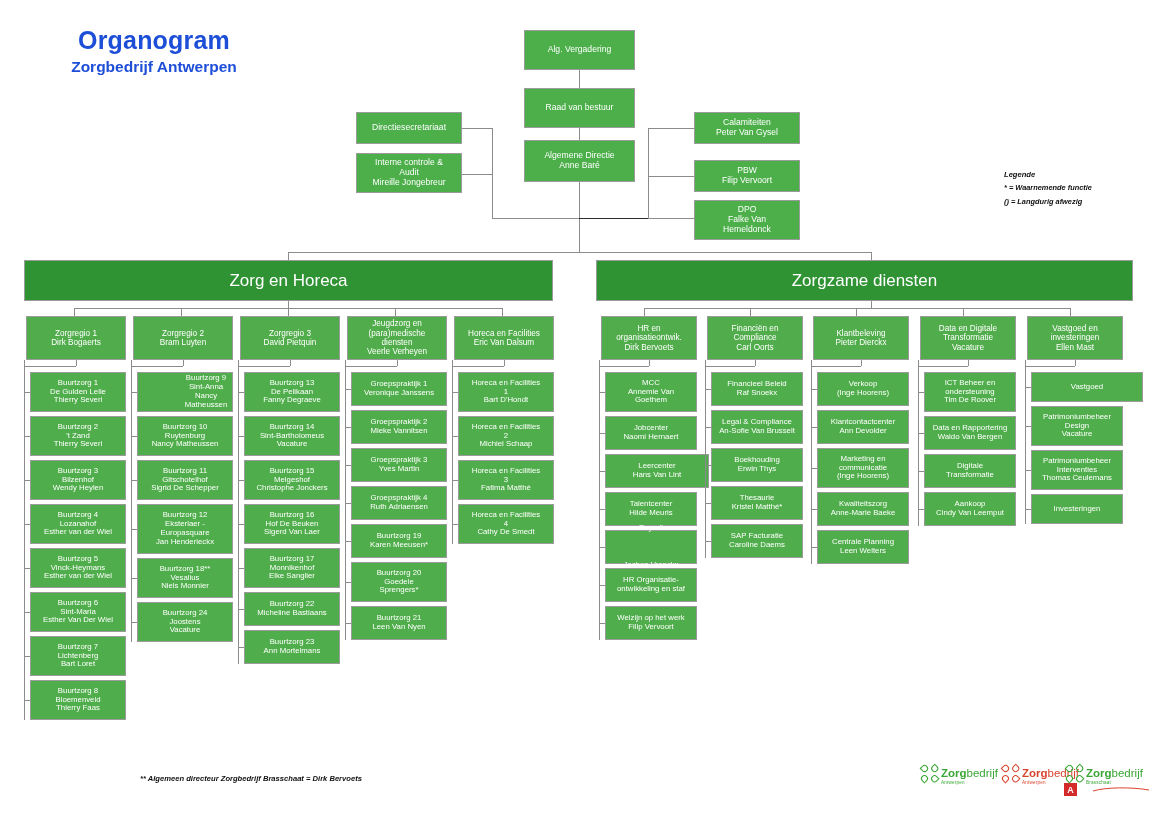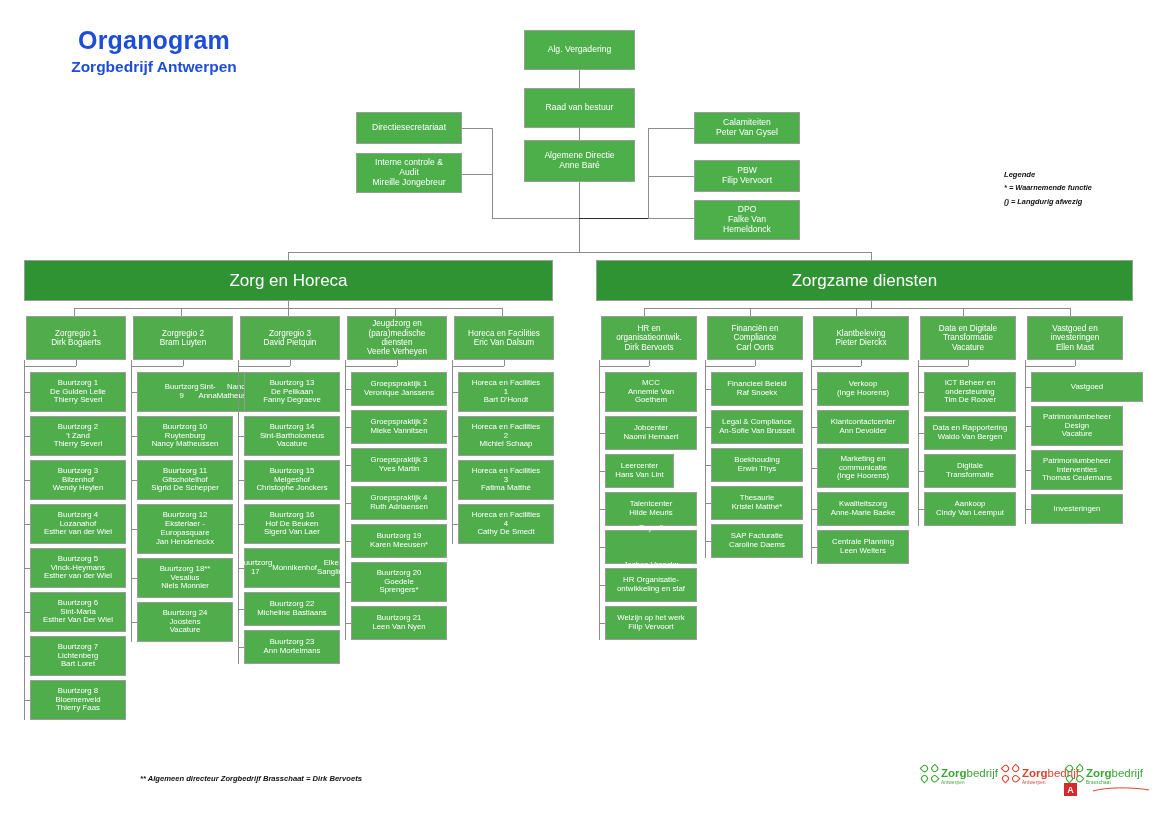--- a/index.html
+++ b/index.html
@@ -210,21 +210,21 @@
     </div>
     <div class="ln h" style="left: 24px; top: 700px; width: 6px;"></div>
     <div class="ln v" style="left: 24px; top: 360px; height: 360px;"></div>
     <div class="ln h" style="left: 24px; top: 366px; width: 10px;"></div>
     <div class="ln v" style="left: 76px; top: 360px; height: 6px;"></div>
     <div class="ln h" style="left: 24px; top: 366px; width: 52px;"></div>
     <div class="box lvl2" style="left: 133px; top: 316px; width: 100px; height: 44px; flex-direction: column;">
       <span>Zorgregio 2</span>
       <span>Bram Luyten</span>
     </div>
-    <div class="box leaf" style="left: 137px; top: 372px; width: 108px; height: 40px;  padding-left: 44px;">
+    <div class="box leaf" style="left: 137px; top: 372px; width: 96px; height: 40px; flex-direction: column; padding-left: 44px;">
       <span>Buurtzorg 9</span>
       <span>Sint-Anna</span>
       <span>Nancy Matheussen</span>
     </div>
     <div class="ln h" style="left: 131px; top: 392px; width: 6px;"></div>
     <div class="box leaf" style="left: 137px; top: 416px; width: 96px; height: 40px; flex-direction: column;">
       <span>Buurtzorg 10</span>
       <span>Ruytenburg</span>
       <span>Nancy Matheussen</span>
     </div>
@@ -279,21 +279,21 @@
       <span>Melgeshof</span>
       <span>Christophe Jonckers</span>
     </div>
     <div class="ln h" style="left: 238px; top: 480px; width: 6px;"></div>
     <div class="box leaf" style="left: 244px; top: 504px; width: 96px; height: 40px; flex-direction: column;">
       <span>Buurtzorg 16</span>
       <span>Hof De Beuken</span>
       <span>Sigerd Van Laer</span>
     </div>
     <div class="ln h" style="left: 238px; top: 524px; width: 6px;"></div>
-    <div class="box leaf" style="left: 244px; top: 548px; width: 96px; height: 40px; flex-direction: row; text-align: center;">
+    <div class="box leaf" style="left: 244px; top: 548px; width: 96px; height: 40px; flex-direction: column; text-align: center;">
       <span>Buurtzorg 17</span>
       <span>Monnikenhof</span>
       <span>Elke Sanglier</span>
     </div>
     <div class="ln h" style="left: 238px; top: 568px; width: 6px;"></div>
     <div class="box leaf" style="left: 244px; top: 592px; width: 96px; height: 34px; flex-direction: column;">
       <span>Buurtzorg 22</span>
       <span>Micheline Bastiaans</span>
     </div>
     <div class="ln h" style="left: 238px; top: 609px; width: 6px;"></div>
@@ -393,21 +393,21 @@
       <span>MCC</span>
       <span>Annemie Van</span>
       <span>Goethem</span>
     </div>
     <div class="ln h" style="left: 599px; top: 392px; width: 6px;"></div>
     <div class="box leaf" style="left: 605px; top: 416px; width: 92px; height: 34px; flex-direction: column;">
       <span>Jobcenter</span>
       <span>Naomi Hernaert</span>
     </div>
     <div class="ln h" style="left: 599px; top: 433px; width: 6px;"></div>
-    <div class="box leaf" style="left: 605px; top: 454px; width: 69px; height: 34px; flex-direction: column;">
+    <div class="box leaf" style="left: 605px; top: 454px; width: 104px; height: 34px; flex-direction: column;">
       <span>Leercenter</span>
       <span>Hans Van Lint</span>
     </div>
     <div class="ln h" style="left: 599px; top: 471px; width: 6px;"></div>
     <div class="box leaf" style="left: 605px; top: 492px; width: 92px; height: 34px; flex-direction: column;">
       <span>Talentcenter</span>
       <span>Hilde Meuris</span>
     </div>
     <div class="ln h" style="left: 599px; top: 509px; width: 6px;"></div>
     <div class="box leaf" style="left: 605px; top: 530px; width: 92px; height: 34px; flex-direction: column; gap: 28px;">

